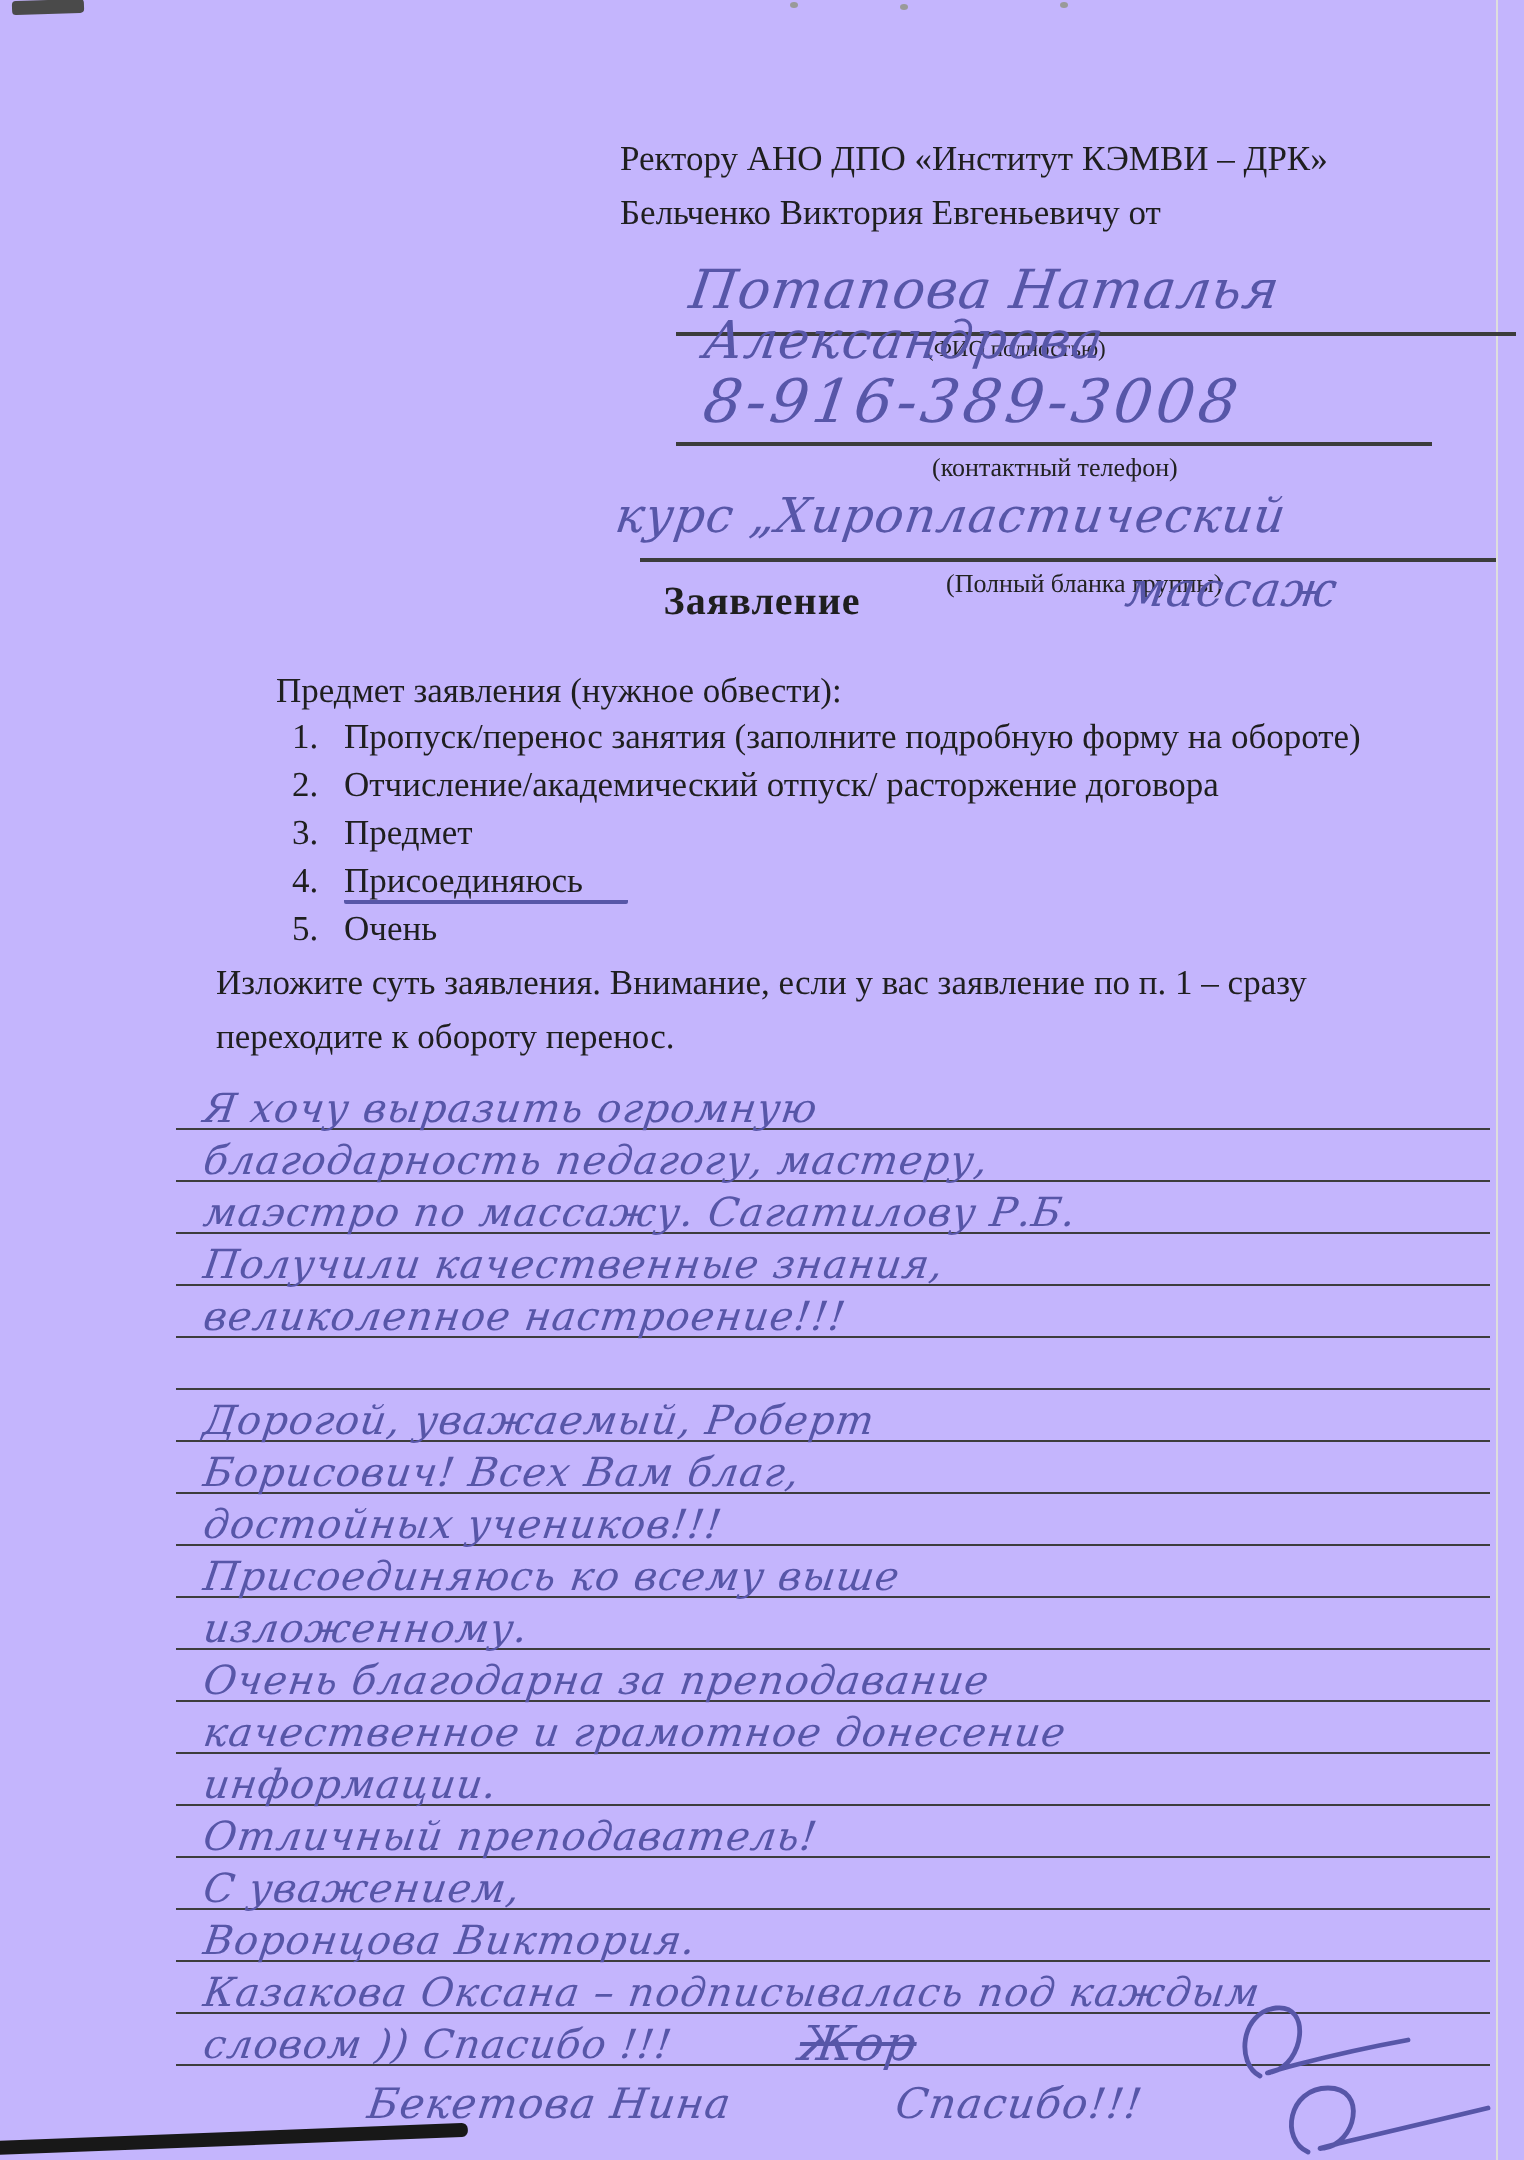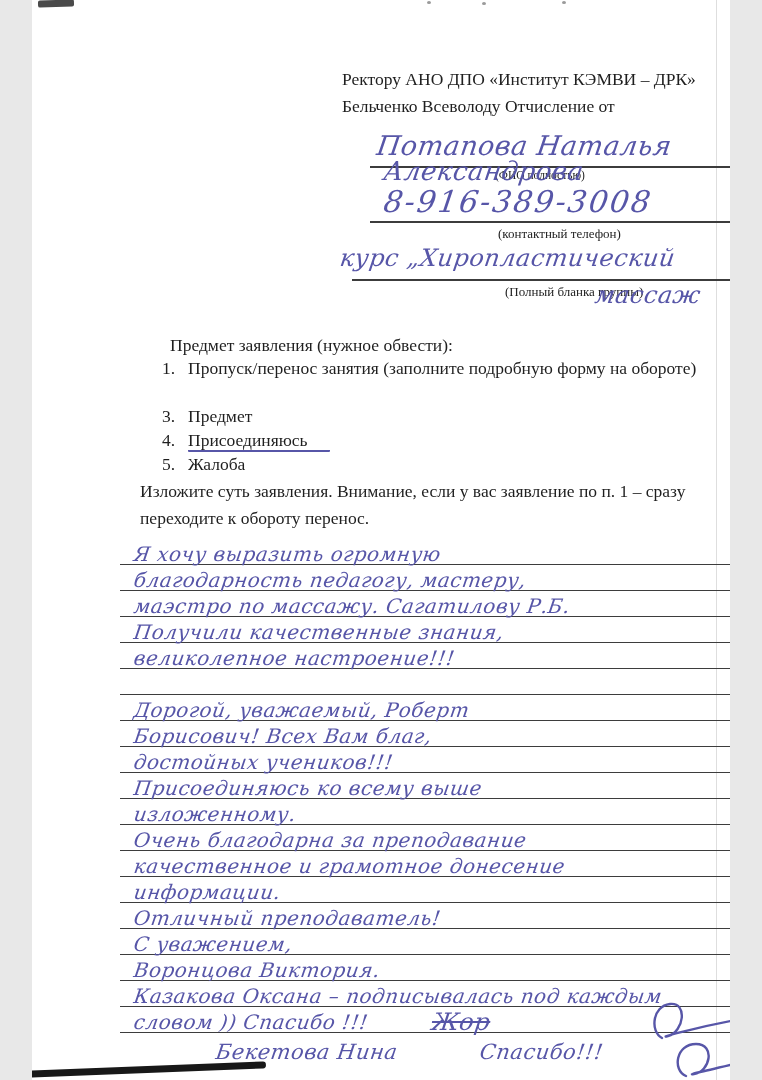--- a/index.html
+++ b/index.html
@@ -1,36 +1,36 @@
 <!DOCTYPE html>
 <html><head>
 <meta charset="utf-8">
 <style>
   html,body{margin:0;padding:0;background:#e8e8e8;}
   .page{
     position:relative;
-    width:698px;height:1080px;
+    width:762px;height:1080px;
     margin:0 auto;
-    background:#ffffff;
+    background:#c4b5fd;
     overflow:hidden;
     font-family:"Liberation Serif", serif;
     color:#1f1f1f;
     --ink:#5756a8;
   }
   
   .smear-topleft{position:absolute;left:6px;top:0;width:36px;height:7px;background:#4a4a4a;border-radius:2px;transform:rotate(-2deg);}
   .speck{position:absolute;width:4px;height:3px;background:#9a9a9a;border-radius:50%;}
   .edge-line-right{position:absolute;right:13px;top:0;width:1px;height:1080px;background:#dedede;}
   .scanline-bottomleft{position:absolute;left:-6px;top:1066px;width:240px;height:7px;background:#181818;border-radius:3px;transform:rotate(-2.2deg);}
   
   .printed{position:absolute;font-size:17.5px;line-height:27px;white-space:nowrap;}
   .addr{left:310px;top:66px;}
   .doc-title{position:absolute;left:0;width:762px;top:290px;text-align:center;font-weight:bold;font-size:20px;letter-spacing:.5px;}
   .subject-intro{left:110px;top:332px;margin-left:28px;}
-  .list-row{position:absolute;left:130px;font-size:17.5px;white-space:nowrap;}
+  .list-row{position:absolute;left:146px;font-size:17.5px;white-space:nowrap;}
   .list-row .num{display:inline-block;width:26px;}
   .marked{border-bottom:2px solid var(--ink);padding-right:22px;border-radius:1px;}
   .body-intro{left:108px;top:478px;}
   
   .rule{position:absolute;height:2px;background:#3c3c3c;}
   .small-label{position:absolute;font-size:11.5px;color:#222;white-space:nowrap;margin-left:48px;}
   
   .hw{
     position:absolute;
     font-family:"DejaVu Serif", serif;
@@ -57,50 +57,54 @@
 
   <div class="smear-topleft"></div>
   <div class="speck" style="left:395px;top:1px;"></div>
   <div class="speck" style="left:450px;top:2px;"></div>
   <div class="speck" style="left:530px;top:1px;"></div>
   <div class="edge-line-right"></div>
   <div class="scanline-bottomleft"></div>
 
   <div class="printed addr">
     <div>Ректору АНО ДПО «Институт КЭМВИ – ДРК»</div>
-    <div>Бельченко Всеволоду Отчисление от</div>
+    <div>Бельченко Виктория Евгеньевичу от</div>
   </div>
 
   <div class="hw" style="left:345px;top:130px;font-size:27px;">Потапова Наталья</div>
   <div class="rule" style="left:338px;top:166px;width:420px;"></div>
   <div class="small-label" style="left:415px;top:169px;">(ФИО полностью)</div>
   <div class="hw" style="left:352px;top:156px;font-size:26px;">Александрова</div>
 
   <div class="hw" style="left:352px;top:184px;font-size:30px;letter-spacing:2px;">8-916-389-3008</div>
   <div class="rule" style="left:338px;top:221px;width:378px;"></div>
   <div class="small-label" style="left:418px;top:226px;font-size:13px;">(контактный телефон)</div>
 
   <div class="hw" style="left:308px;top:244px;font-size:24px;">курс „Хиропластический</div>
   <div class="rule" style="left:320px;top:279px;width:428px;"></div>
   <div class="small-label" style="left:425px;top:284px;font-size:13px;">(Полный бланка группы)</div>
   <div class="hw" style="left:563px;top:281px;font-size:24px;">массаж</div>
 
+  <div class="doc-title">Заявление</div>
 
   <div class="printed subject-intro">Предмет заявления (нужное обвести):</div>
   <div class="list-row" style="top:358px;">
     <span class="num">1.</span><span>Пропуск/перенос занятия (заполните подробную форму на обороте)</span>
+  </div>
+  <div class="list-row" style="top:382px;">
+    <span class="num">2.</span><span>Отчисление/академический отпуск/ расторжение договора</span>
   </div>
   <div class="list-row" style="top:406px;">
     <span class="num">3.</span><span>Предмет</span>
   </div>
   <div class="list-row" style="top:430px;">
     <span class="num">4.</span><span class="marked">Присоединяюсь</span>
   </div>
   <div class="list-row" style="top:454px;">
-    <span class="num">5.</span><span>Жалоба</span>
+    <span class="num">5.</span><span>Очень</span>
   </div>
 
   <div class="printed body-intro">
     <div>Изложите суть заявления. Внимание, если у вас заявление по п. 1 – сразу</div>
     <div>переходите к обороту перенос.</div>
   </div>
 
   <div class="hw-row" style="top:538px;">
       <span class="hw">Я хочу выразить огромную</span>
     </div>

